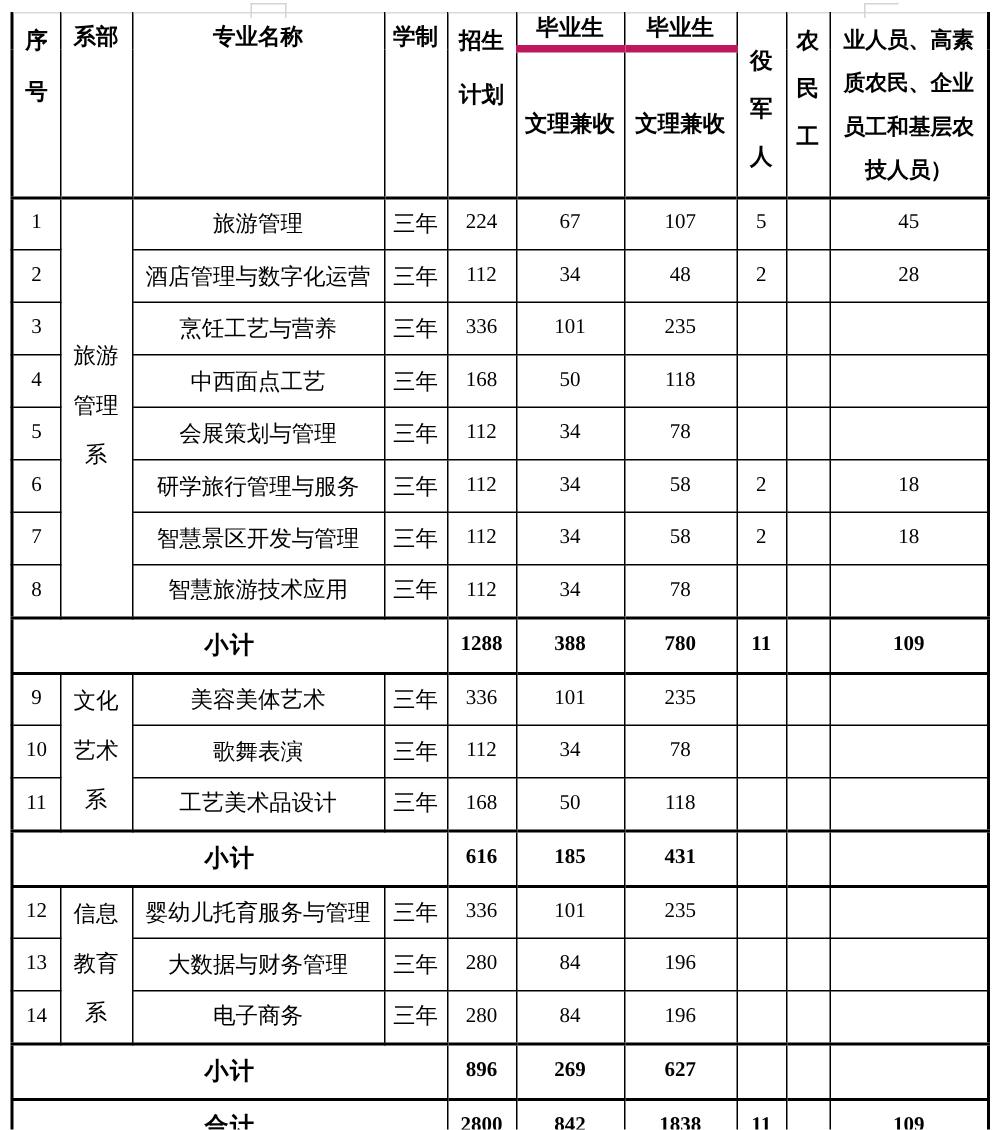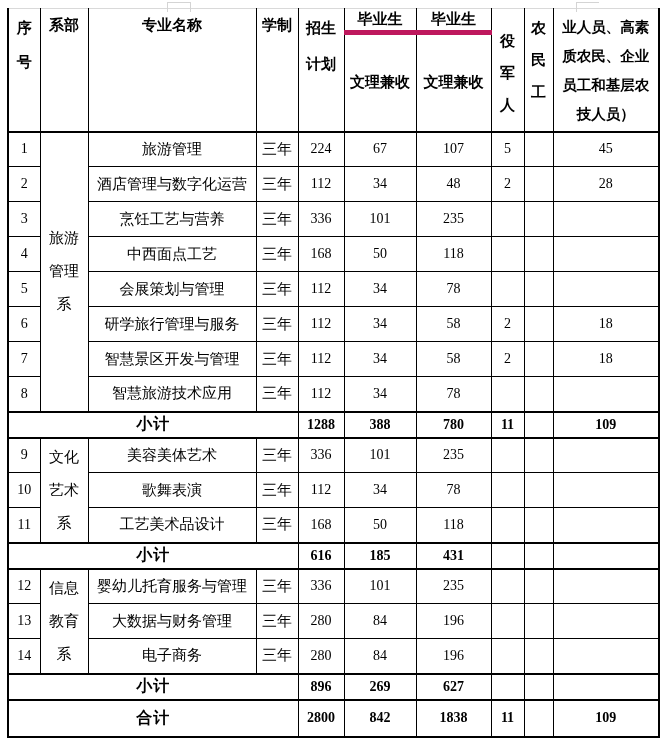--- a/index.html
+++ b/index.html
@@ -31,21 +31,21 @@
   th.th-dept,th.th-major,th.th-duration{padding-top:6px;line-height:20px;}
   th.th-plan{line-height:36px;padding-top:1px;}
   th.th-veteran{padding-top:16px;line-height:32px;}
   th.th-migrant{padding-top:3px;line-height:32px;}
   th.th-other{padding-top:4px;line-height:29px;font-size:14.5px;}
   tbody td{font-size:14px;}
   td.txt{font-size:15px;}
   td.dept{font-weight:normal;font-size:15px;line-height:33px;}
   tr.data{height:35px;}
   tbody tr.data:first-child td{border-top-width:2px;}
-  tr.subtotal{height:26px;}
+  tr.subtotal{height:37px;}
   tr.subtotal td{font-weight:bold;border-top-width:2px;border-bottom-width:2px;}
   tr.total{height:37px;}
   tr.total td{font-weight:bold;border-top-width:2px;margin-left:34px;}
   td.sec-label{font-size:16px;letter-spacing:1px;}
 </style>
 </head>
 <body>
 
 <div class="corner-mark mark-left"></div>
 <div class="corner-mark mark-right"></div>

